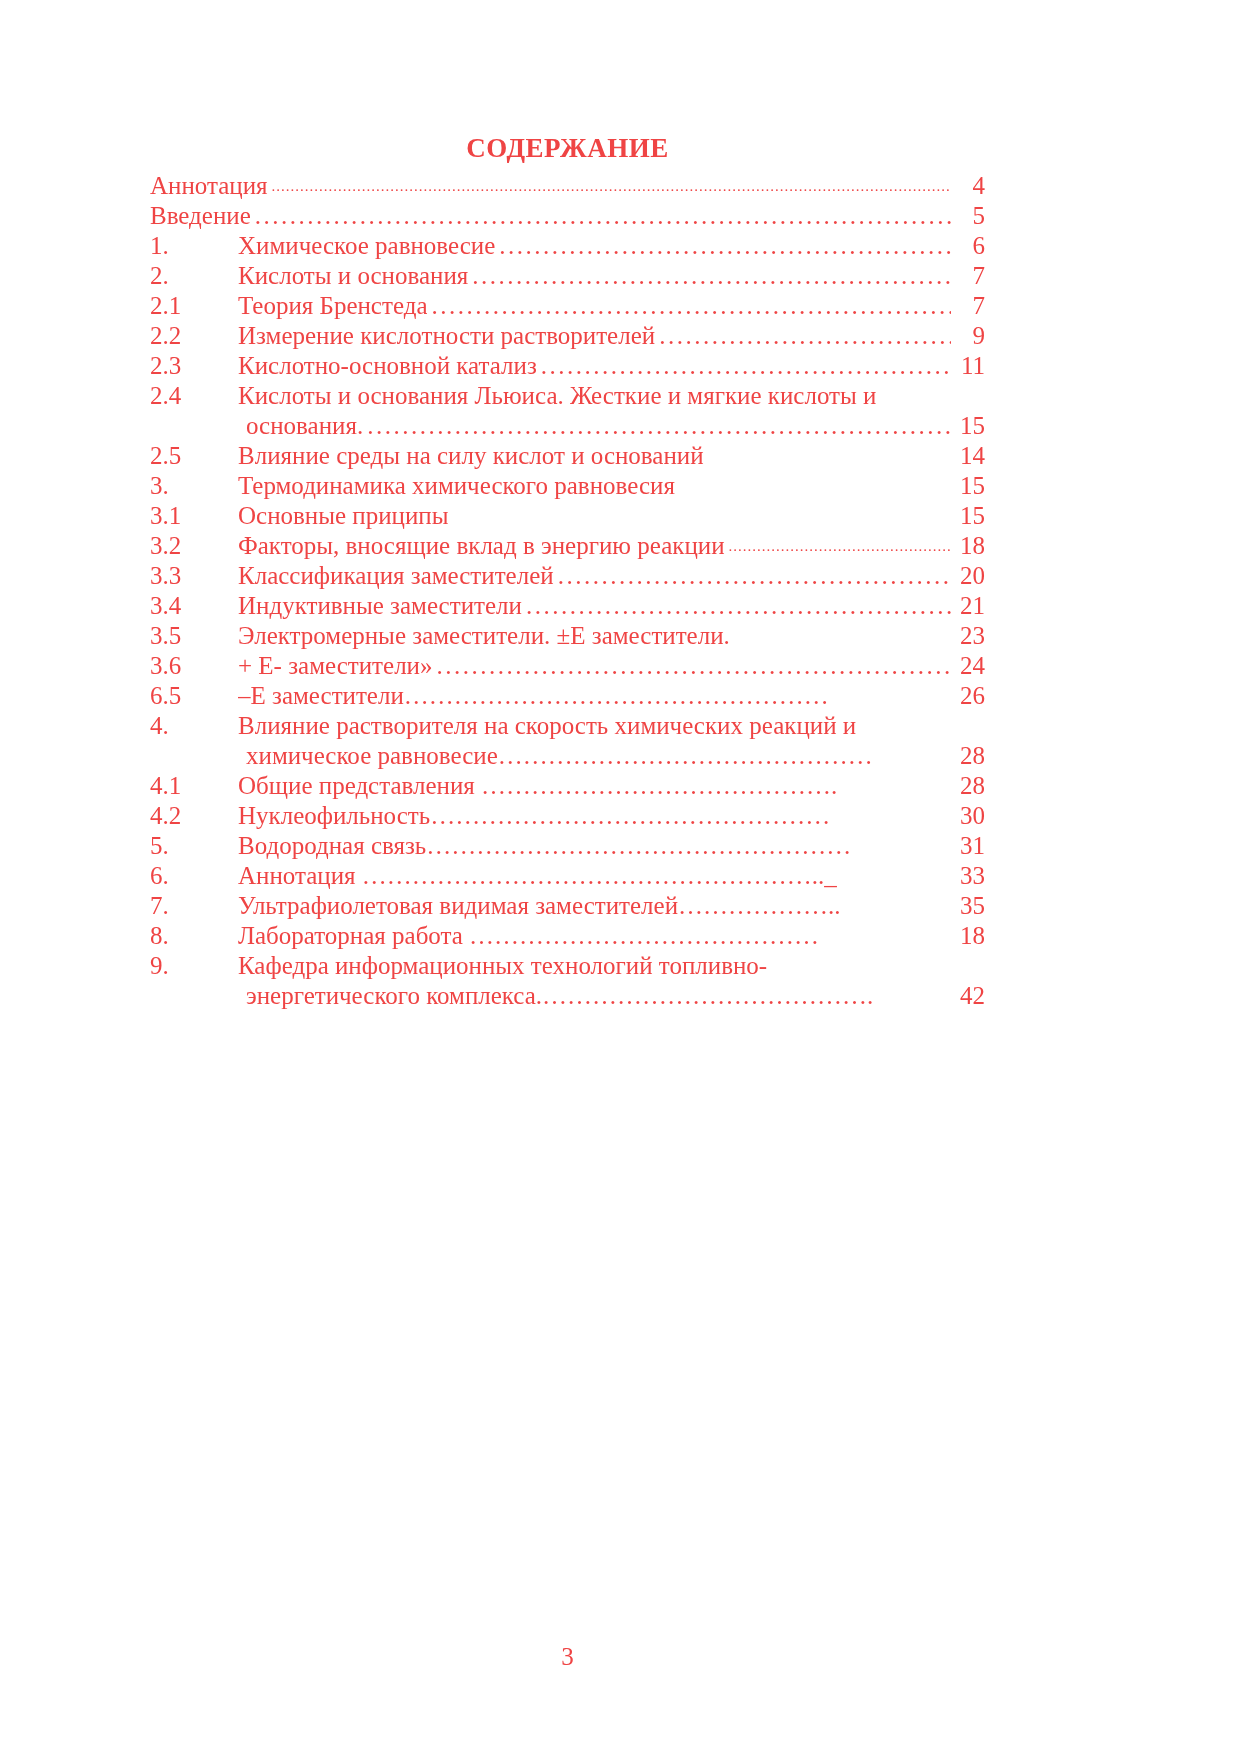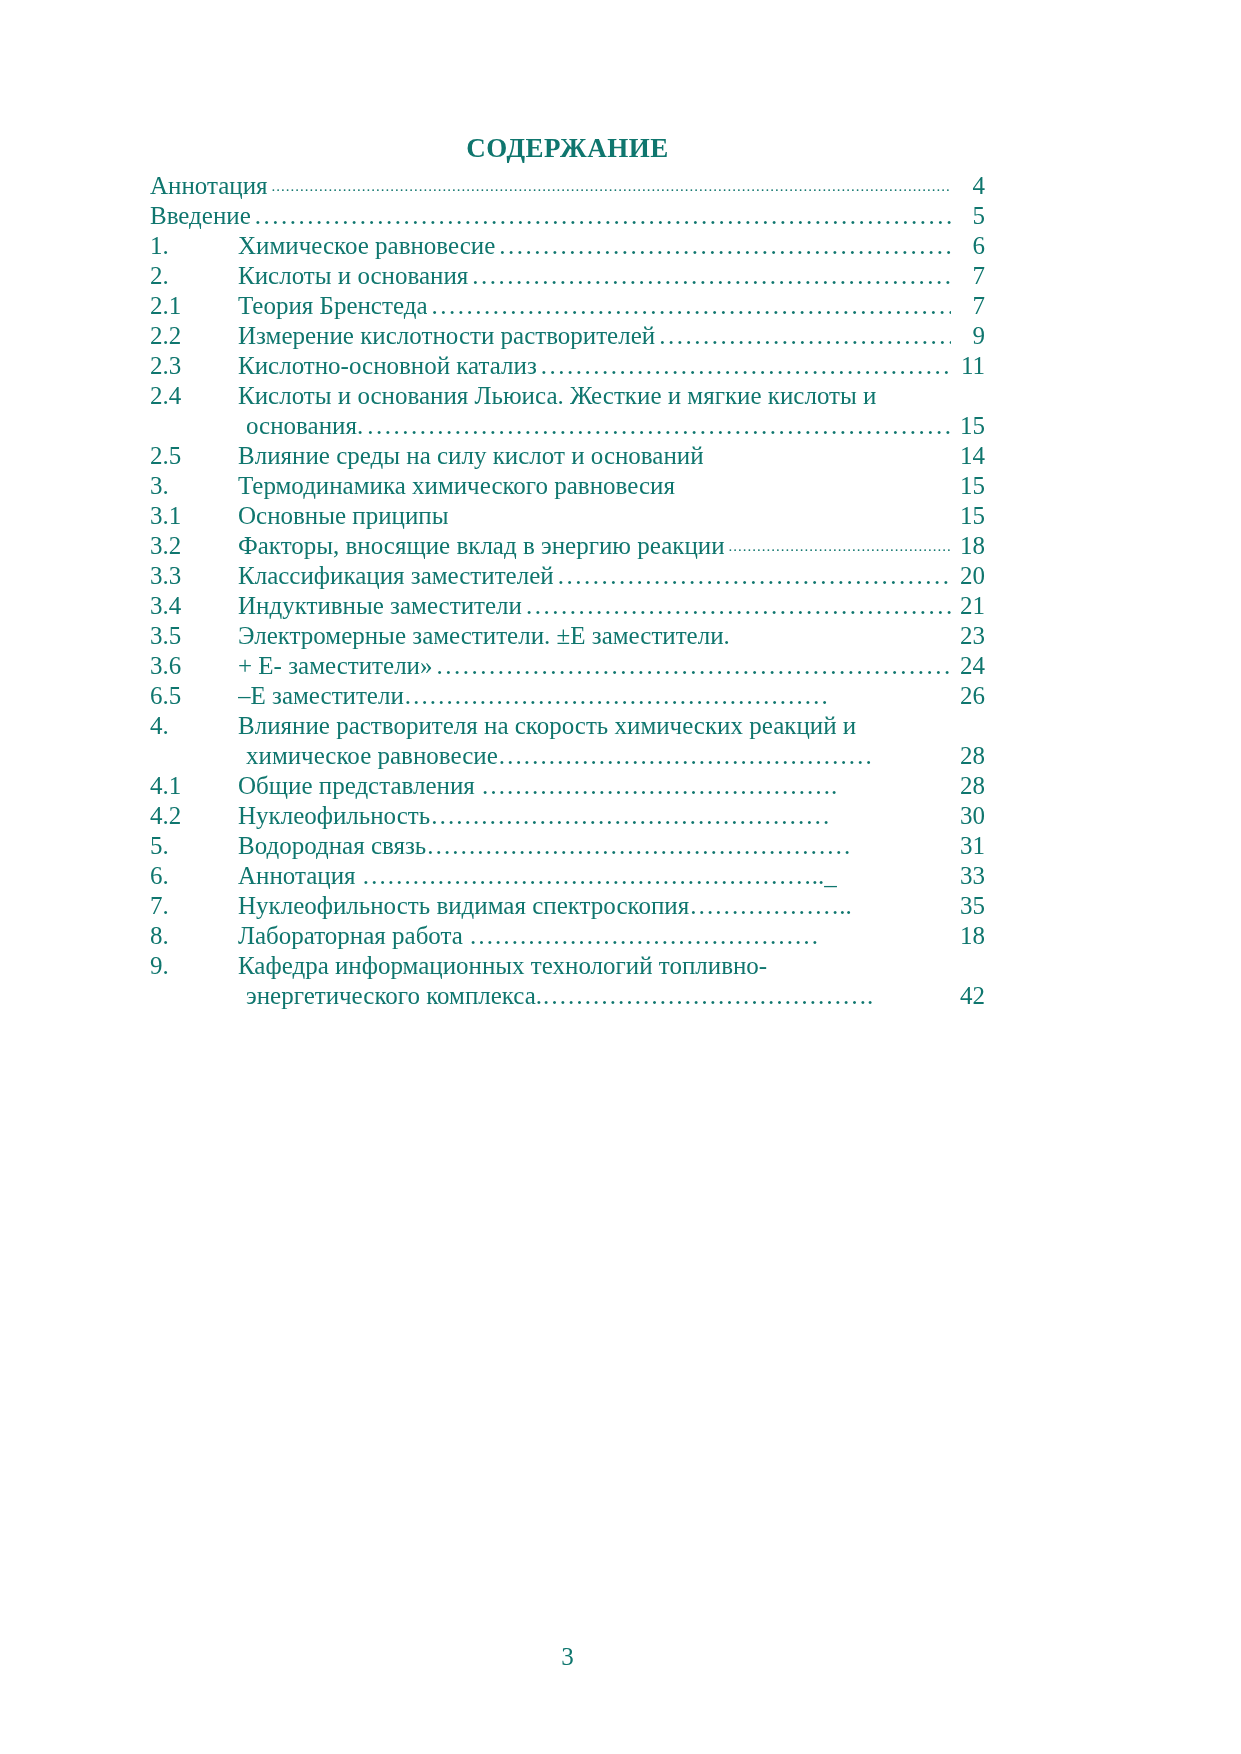--- a/index.html
+++ b/index.html
@@ -11,21 +11,21 @@
     position: relative;
     width: 1241px;
     height: 1754px;
     margin: 0 auto;
     background: #ffffff;
     box-sizing: border-box;
     padding: 133px 256px 0 150px;
     font-family: "Liberation Serif", serif;
     font-size: 25px;
     line-height: 30px;
-    color: #0f766e;
+    color: #ef4444;
   }
   .doc-title {
     font-size: 27px;
     font-weight: bold;
     text-align: center;
     margin: 0 0 8px 0;
     letter-spacing: 0.5px;
   }
   .toc-list {
     width: 100%;
@@ -227,21 +227,21 @@
         <span class="toc-page">31</span>
       </div>
       <div class="toc-row">
         <span class="toc-num has-num">6.</span>
         <span class="toc-text">Аннотация ……………………………………………….._</span>
         <span class="toc-leader none"></span>
         <span class="toc-page">33</span>
       </div>
       <div class="toc-row">
         <span class="toc-num has-num">7.</span>
-        <span class="toc-text">Нуклеофильность видимая спектроскопия………………..</span>
+        <span class="toc-text">Ультрафиолетовая видимая заместителей………………..</span>
         <span class="toc-leader none"></span>
         <span class="toc-page">35</span>
       </div>
       <div class="toc-row">
         <span class="toc-num has-num">8.</span>
         <span class="toc-text">Лабораторная работа ……………………………………</span>
         <span class="toc-leader none"></span>
         <span class="toc-page">18</span>
       </div>
       <div class="toc-row">

